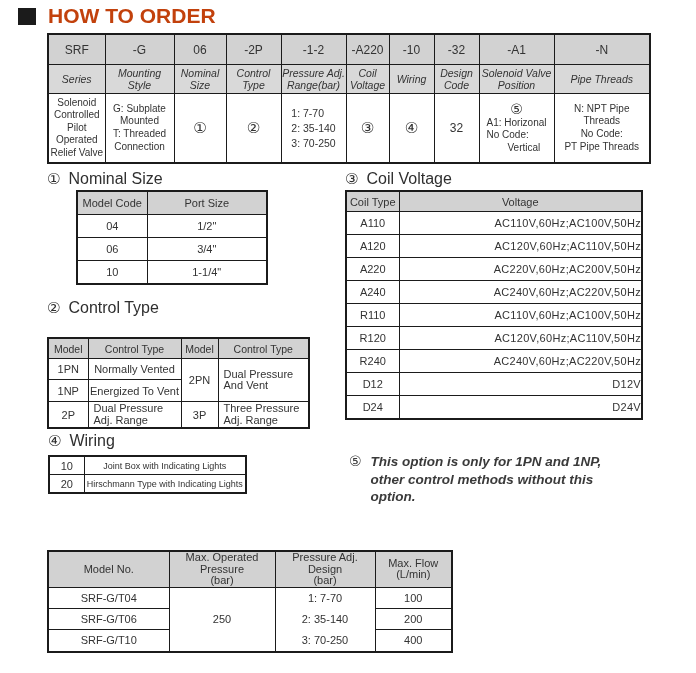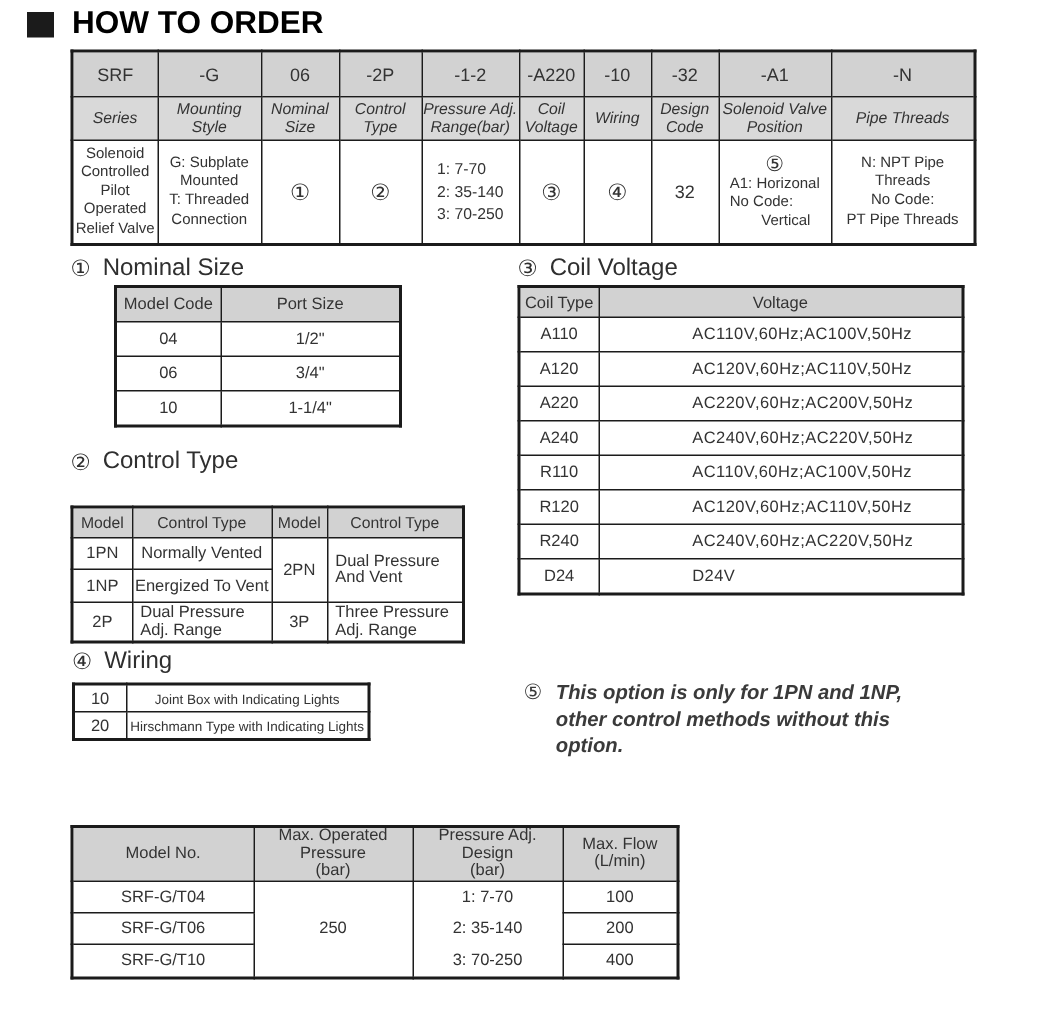--- a/index.html
+++ b/index.html
@@ -2,21 +2,21 @@
 <html><head>
 <meta charset="utf-8">
 <style>
   html,body{margin:0;padding:0;background:#fff;}
   .page{position:relative;width:696px;height:673px;background:#ffffff;overflow:hidden;
         font-family:"Liberation Sans","DejaVu Sans",sans-serif;color:#333;}
 
   
   .h1{position:absolute;display:flex;align-items:center;gap:12px;}
   .h1 .sq{width:18px;height:17px;background:#1b1b1b;display:inline-block;}
-  .h1 .h1t{font-size:21px;font-weight:bold;color:#000000;letter-spacing:0px;}
+  .h1 .h1t{font-size:21px;font-weight:bold;color:#c2410c;letter-spacing:0px;}
 
   
   .sechead{position:absolute;display:flex;align-items:center;gap:8px;font-size:16px;color:#2f2f2f;}
   .sechead .sym{font-size:15px;}
 
   
   table.tbl{position:absolute;border-collapse:collapse;table-layout:fixed;
             border:2px solid #1b1b1b;font-size:11px;color:#333;}
   table.tbl td{border:1px solid #1b1b1b;text-align:center;vertical-align:middle;
                padding:0;overflow:hidden;}
@@ -35,21 +35,21 @@
   .symline{font-size:14px;line-height:15px;text-align:center;}
   .dcode{font-size:12px;}
 
   
   .nominal tr.hd td{height:22px;}
   .nominal tr.bd td{height:22px;}
 
   
   .coil tr.hd td{height:19px;}
   .coil tr.bd td{height:22px;}
-  .coil td.v{text-align:left;padding-left:62px;letter-spacing:0.3px;}
+  .coil td.v{text-align:right;padding-left:62px;letter-spacing:0.3px;}
 
   
   .control{font-size:10px;}
   .control tr.hd td{height:19px;font-size:10.5px;}
   .control tr.b1 td{height:20px;}
   .control tr.b2 td{height:21px;}
   .control tr.b3 td{height:25px;}
   .control td.wrapL{text-align:left;padding-left:5px;line-height:11.5px;}
 
   
@@ -224,20 +224,24 @@
     </tr>
     <tr class="bd">
       <td>R120</td>
       <td class="v">AC120V,60Hz;AC110V,50Hz</td>
     </tr>
     <tr class="bd">
       <td>R240</td>
       <td class="v">AC240V,60Hz;AC220V,50Hz</td>
     </tr>
     <tr class="bd">
+      <td>D12</td>
+      <td class="v">D12V</td>
+    </tr>
+    <tr class="bd">
       <td>D24</td>
       <td class="v">D24V</td>
     </tr>
   </tbody>
     </table>
 
   <div class="sechead" style="left:47px;top:299px;">
     <span class="sym">②</span>
     <span>Control Type</span>
   </div>

